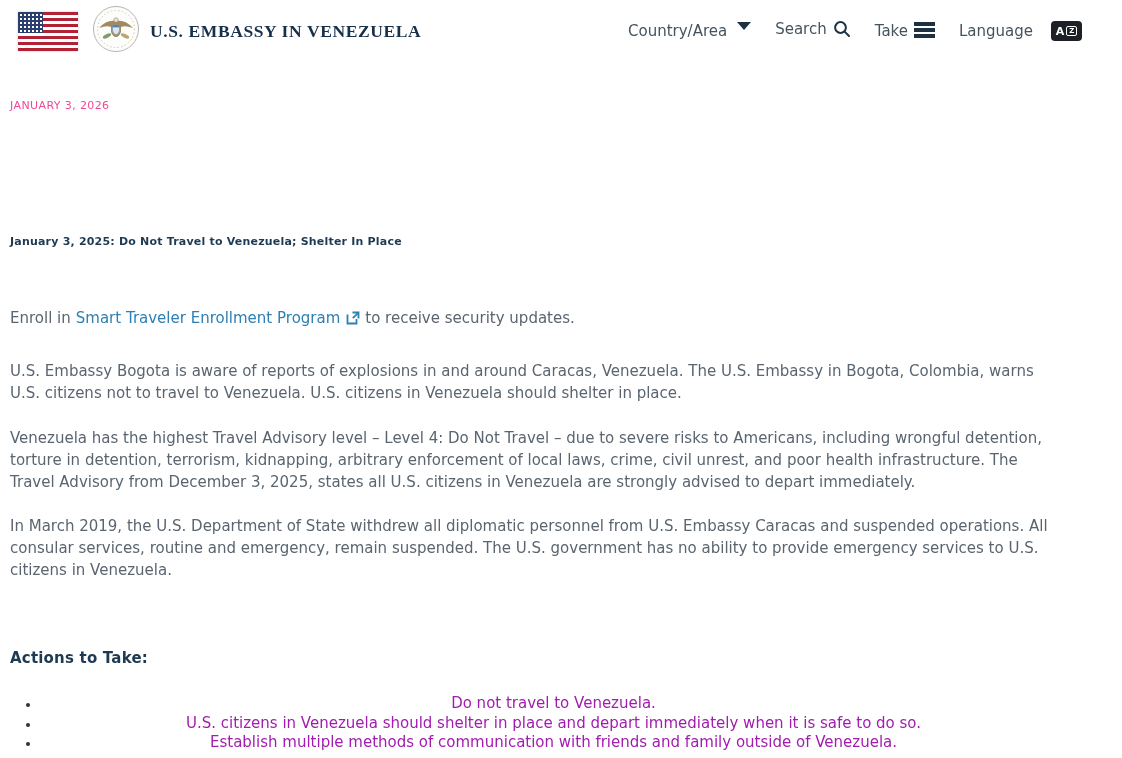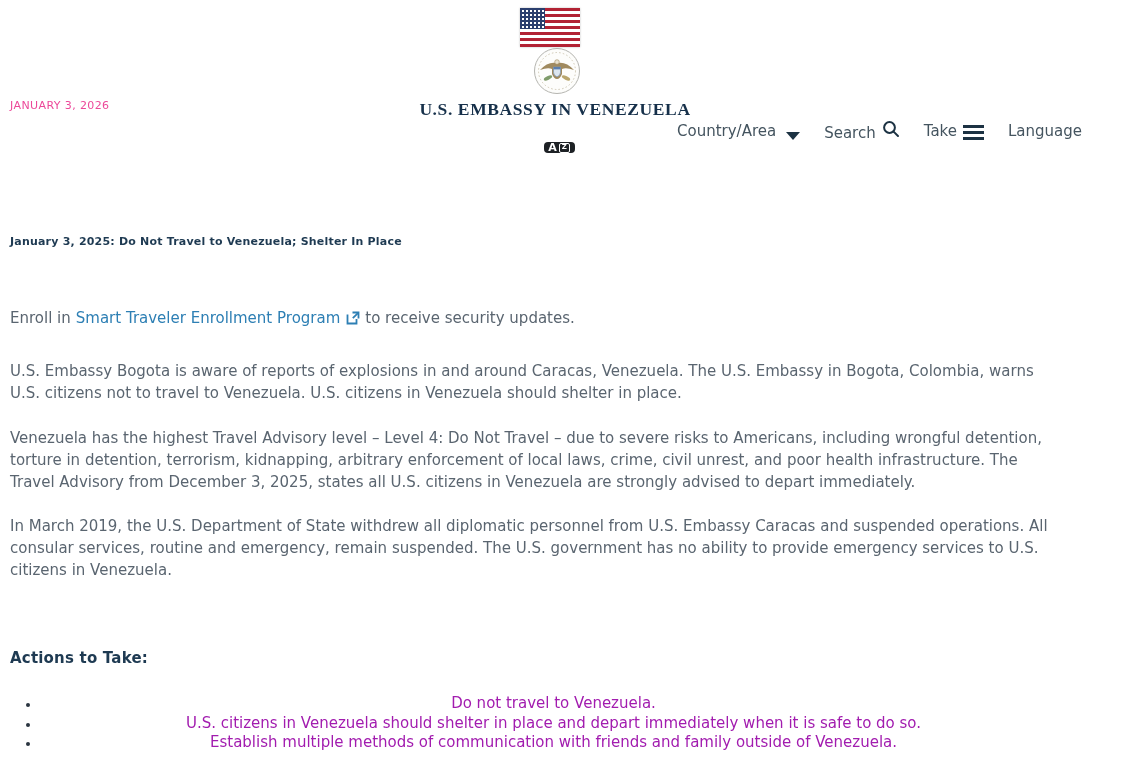--- a/index.html
+++ b/index.html
@@ -7,22 +7,21 @@
     width: 1122px; height: 758px;
     background: #ffffff;
     font-family: "DejaVu Sans", sans-serif;
     overflow: hidden;
   }
   
   .header {
     height: 62px;
     display: flex;
     align-items: center;
-    padding: 8px 40px 0 18px;
-    flex-direction: column;
+    padding: 0 40px 0 18px;
   }
   .flag {
     width: 60px; height: 39px;
     position: relative;
     background: repeating-linear-gradient(to bottom, #b22234 0 3px, #ffffff 3px 6px);
     box-shadow: 0 0 2px rgba(0,0,0,0.25);
     flex: 0 0 auto;
   }
   .flag .canton {
     position: absolute; left: 0; top: 0;
@@ -43,21 +42,21 @@
     white-space: nowrap;
   }
   .nav {
     margin-left: auto;
     display: flex;
     align-items: center;
     gap: 24px;
     color: #44545f;
     font-size: 15px;
   }
-  .nav-item { display: flex; align-items: flex-end; gap: 6px; cursor: pointer; }
+  .nav-item { display: flex; align-items: flex-start; gap: 6px; cursor: pointer; }
   .caret-down {
     width: 0; height: 0;
     border-left: 7px solid transparent;
     border-right: 7px solid transparent;
     border-top: 8px solid #1c3243;
     margin-left: 4px;
   }
   .hamburger { display: inline-flex; flex-direction: column; gap: 2.5px; }
   .hamburger span { display: block; width: 21px; height: 3.5px; background: #1c3243; }
   .translate-btn {

